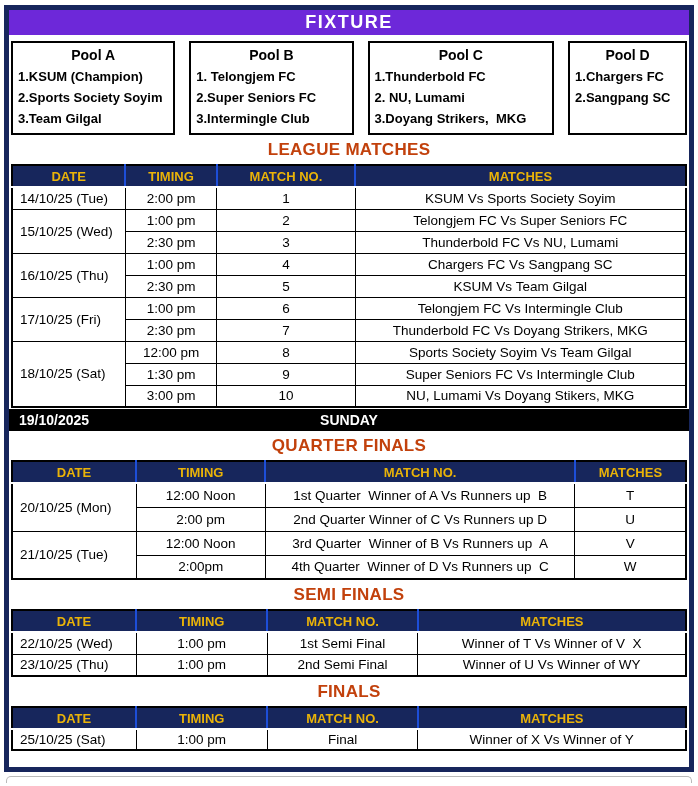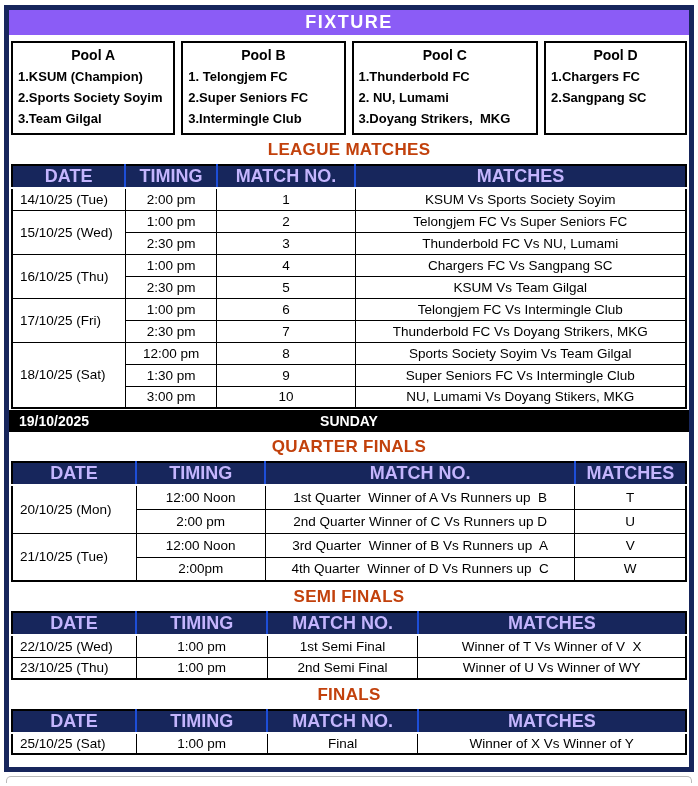--- a/index.html
+++ b/index.html
@@ -11,32 +11,32 @@
     overflow: hidden;
   }
   .frame {
     margin: 5px 4px 0 4px;
     height: 767px;
     border: 5px solid #17265c;
     background: #ffffff;
   }
   .banner {
     height: 25px;
-    background: #8b5cf6;
+    background: #6d28d9;
     color: #ffffff;
     font-weight: bold;
     font-size: 18px;
     letter-spacing: 1.5px;
     text-align: center;
     line-height: 25px;
   }
   .content { padding: 5px 2px 0 2px; }
 
   
-  .pools { display: flex; gap: 6px; margin: 1px 0 4px 0; }
+  .pools { display: flex; gap: 14px; margin: 1px 0 4px 0; }
   .pool {
     border: 2px solid #000;
     background: #fff;
     padding: 2px 5px 4px 5px;
     min-height: 90px;
   }
   .pool-a { flex: 0 0 24.3%; }
   .pool-b { flex: 0 0 24.3%; }
   .pool-c { flex: 0 0 27.6%; }
   .pool-d { flex: 1 1 auto; }
@@ -57,22 +57,22 @@
   }
 
   
   table.fixture-table {
     width: 100%;
     border-collapse: collapse;
     border: 2px solid #000;
     table-layout: fixed;
   }
   table.fixture-table th {
-    background: #17265c; color: #c4b5fd;
-    font-weight: bold; font-size: 18px;
+    background: #17265c; color: #eab308;
+    font-weight: bold; font-size: 13px;
     height: 22px; padding: 0 4px;
     border-bottom: 2px solid #ffffff;
   }
   table.fixture-table th + th { border-left: 2px solid #1d4ed8; text-align: center; }
   table.fixture-table td {
     border: 1px solid #000;
     font-size: 13.5px; color: #000;
     text-align: center;
     height: 22px; padding: 0 4px;
     white-space: pre-wrap;

